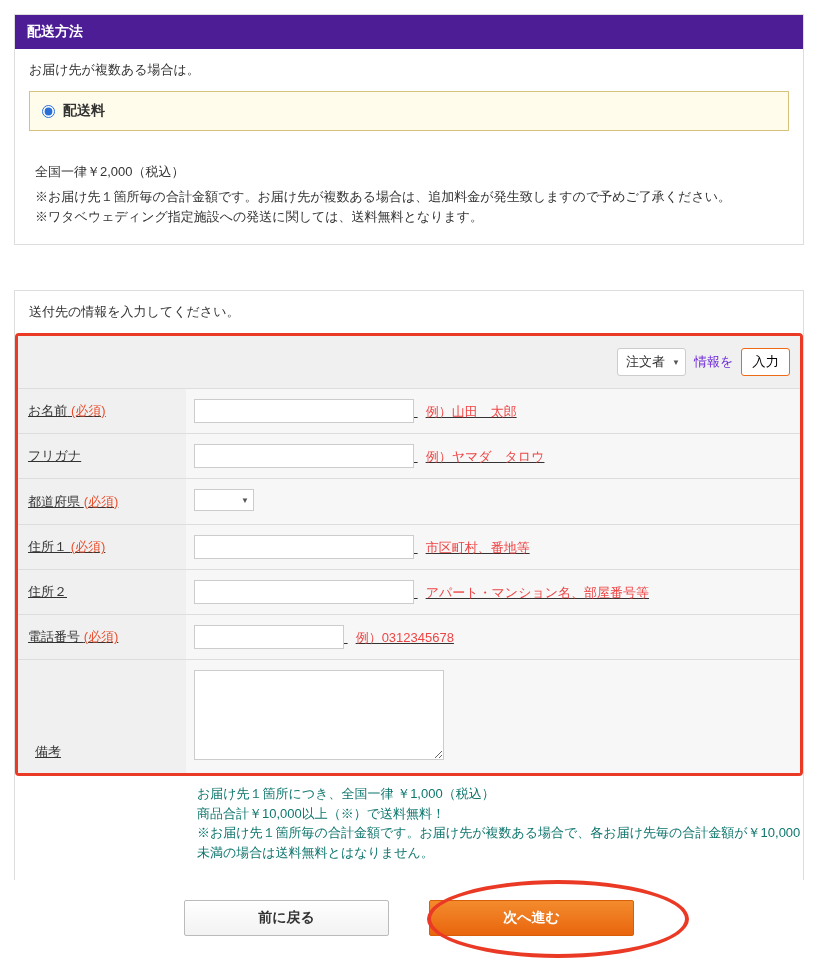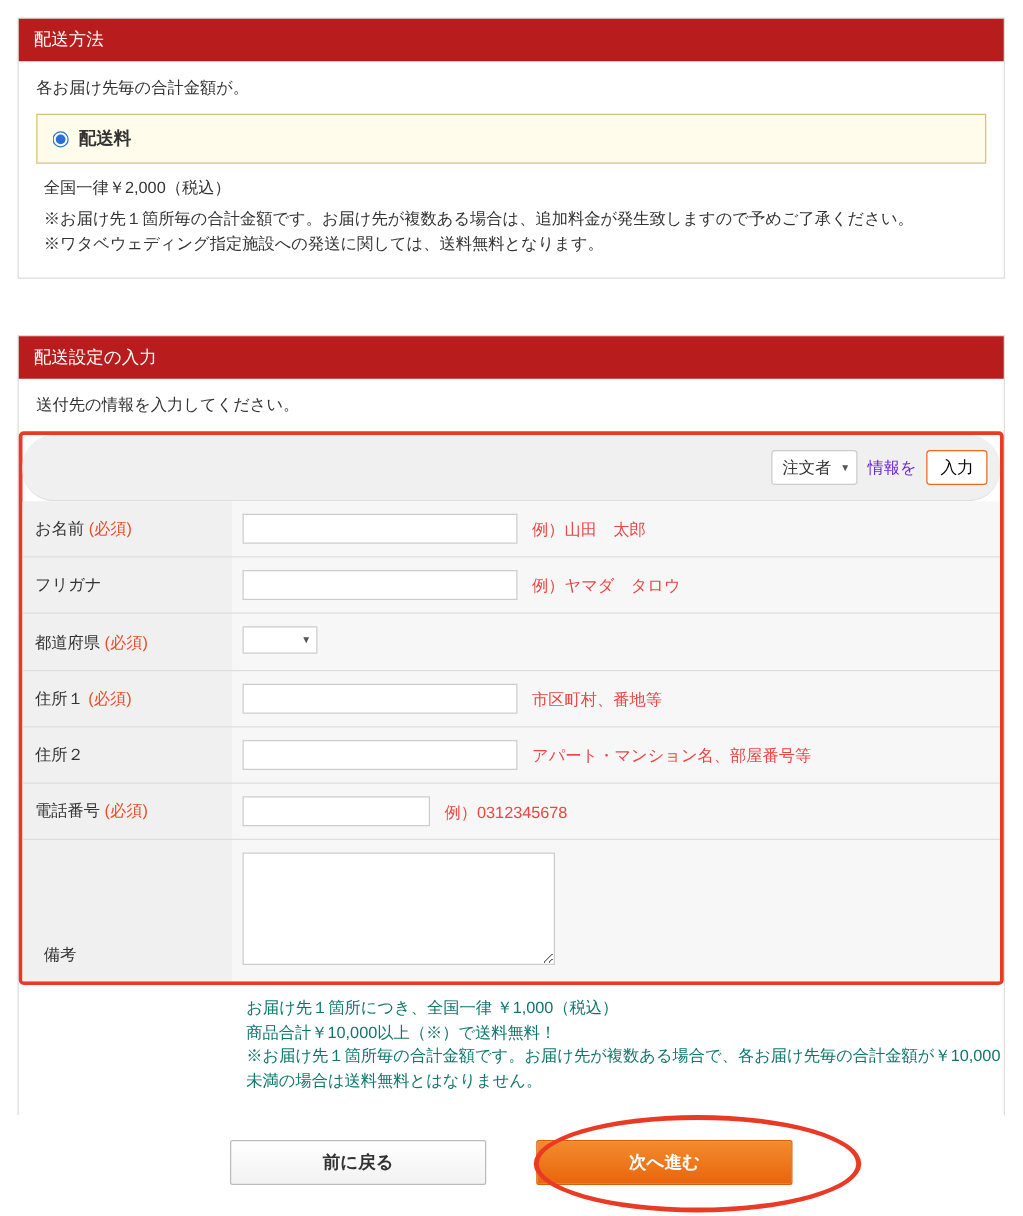--- a/index.html
+++ b/index.html
@@ -11,36 +11,36 @@
       width: 818px;
     }
     .page { padding: 14px 14px 30px 14px; }
 
     
     .panel {
       border: 1px solid #ddd;
       margin-bottom: 45px;
     }
     .panel-header {
-      background: #b91c1c;
+      background: #4c1d95;
       color: #fff;
-      font-weight: normal;
+      font-weight: bold;
       font-size: 14px;
       padding: 8px 12px;
     }
     .panel-body { padding: 12px 14px 18px 14px; }
     .panel-desc { margin-bottom: 12px; }
     .shipping-option {
       border: 1px solid #d6c27a;
       background: #fffceb;
       padding: 10px 12px;
       display: flex;
       align-items: center;
       gap: 8px;
-      margin-bottom: 10px;
+      margin-bottom: 32px;
     }
     .shipping-option input[type="radio"] { accent-color: #2a6fd6; }
     .shipping-option-label { font-weight: bold; font-size: 14px; }
     .shipping-fee { margin: 0 0 6px 6px; }
     .shipping-notes { margin-left: 6px; color: #333; line-height: 1.5; }
 
     
     .panel2-body { padding: 12px 14px 0 14px; font-family: Liberation Serif, serif; }
 
     .red-outline {
@@ -50,21 +50,20 @@
     }
     .top-action-row {
       background: #f0f0f0;
       border-bottom: 1px solid #ddd;
       padding: 12px 10px;
       text-align: right;
       display: flex;
       justify-content: flex-end;
       align-items: center;
       gap: 8px;
-      border-radius: 25px;
     }
     .select-like {
       display: inline-block;
       background: #fff;
       border: 1px solid #ccc;
       border-radius: 3px;
       padding: 4px 20px 4px 8px;
       position: relative;
     }
     .select-like::after {
@@ -81,20 +80,21 @@
       background: #fff;
       border: 1px solid #ec6a18;
       border-radius: 3px;
       padding: 4px 10px;
       cursor: pointer;
     }
 
     .form-table {
       width: 100%;
       border-collapse: collapse;
+      text-decoration: underline;
     }
     .form-table tr { border-bottom: 1px solid #ddd; }
     .form-table th {
       background: #f0f0f0;
       text-align: left;
       font-weight: normal;
       padding: 12px 10px;
       width: 168px;
       vertical-align: middle;
       font-size: 13px;
@@ -192,37 +192,36 @@
     }
   </style>
 </head>
 <body>
 
 <div class="page">
 
   <div class="panel">
     <div class="panel-header">配送方法</div>
     <div class="panel-body">
-      <div class="panel-desc">各お届け先毎の合計金額が。</div>
+      <div class="panel-desc">お届け先が複数ある場合は。</div>
 
       <label class="shipping-option">
         <input type="radio" checked="" style="">
         <span class="shipping-option-label">配送料</span>
       </label>
 
       <div class="shipping-fee">全国一律￥2,000（税込）</div>
       <div class="shipping-notes">
         <div>※お届け先１箇所毎の合計金額です。お届け先が複数ある場合は、追加料金が発生致しますので予めご了承ください。</div>
         <div>※ワタベウェディング指定施設への発送に関しては、送料無料となります。</div>
       </div>
     </div>
   </div>
 
   <div class="panel" style="margin-bottom:0; border-bottom:none; padding-bottom:0;">
-    <div class="panel-header">配送設定の入力</div>
     <div class="panel2-body">
       <div class="panel-desc">送付先の情報を入力してください。</div>
     </div>
 
     <div class="red-outline">
       <div class="top-action-row">
         <span class="select-like">
           <span>注文者</span>
         </span>
         <span class="info-text">情報を</span>

